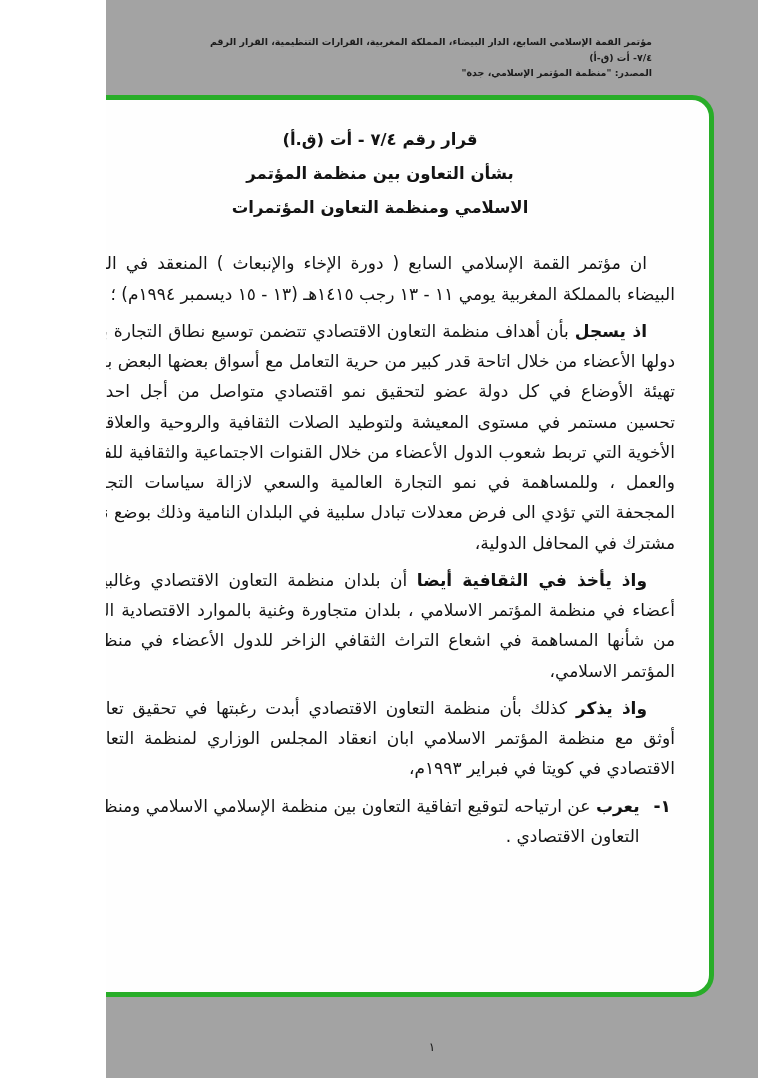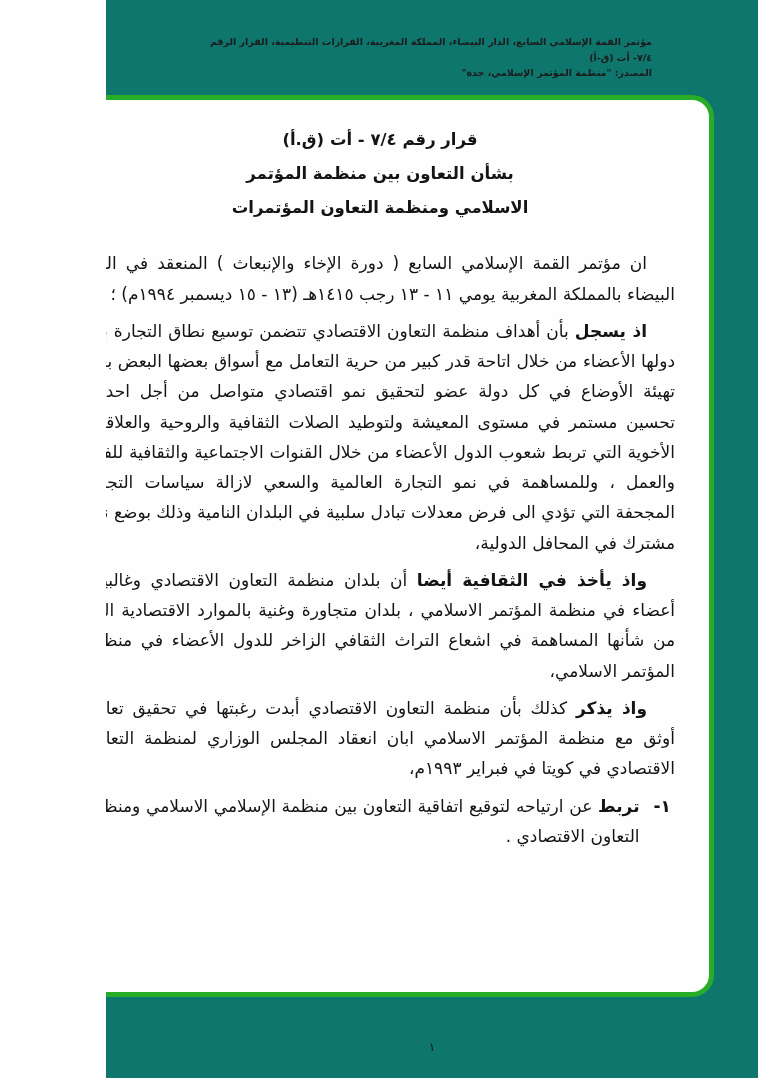--- a/index.html
+++ b/index.html
@@ -1,21 +1,21 @@
 <!DOCTYPE html>
 <html lang="ar" dir="rtl"><head>
 <meta charset="utf-8">
 <style>
   * { margin:0; padding:0; box-sizing:border-box; }
   html, body { background:#ffffff; }
   .page {
     position:relative;
     width:652px;
     height:1078px;
-    background:#0f766e;
+    background:#a3a3a3;
     font-family:"DejaVu Sans", sans-serif;
     direction:rtl;
     color:#141414;
     overflow:hidden;
   }
   .doc-header {
     position:absolute;
     top:34px;
     right:106px;
     left:88px;
@@ -110,21 +110,21 @@
 
       <p class="para"><span class="lead">اذ يسجل</span><span> بأن أهداف منظمة التعاون الاقتصادي تتضمن توسيع نطاق التجارة بين دولها الأعضاء من خلال اتاحة قدر كبير من حرية التعامل مع أسواق بعضها البعض بغية تهيئة الأوضاع في كل دولة عضو لتحقيق نمو اقتصادي متواصل من أجل احداث تحسين مستمر في مستوى المعيشة ولتوطيد الصلات الثقافية والروحية والعلاقات الأخوية التي تربط شعوب الدول الأعضاء من خلال القنوات الاجتماعية والثقافية للفكر والعمل ، وللمساهمة في نمو التجارة العالمية والسعي لازالة سياسات التجارة المجحفة التي تؤدي الى فرض معدلات تبادل سلبية في البلدان النامية وذلك بوضع نهج مشترك في المحافل الدولية،</span></p>
 
       <p class="para"><span class="lead">واذ يأخذ في الثقافية أيضا</span><span> أن بلدان منظمة التعاون الاقتصادي وغالبيتها أعضاء في منظمة المؤتمر الاسلامي ، بلدان متجاورة وغنية بالموارد الاقتصادية التي من شأنها المساهمة في اشعاع التراث الثقافي الزاخر للدول الأعضاء في منظمة المؤتمر الاسلامي،</span></p>
 
 
       <p class="para"><span class="lead">واذ يذكر</span><span> كذلك بأن منظمة التعاون الاقتصادي أبدت رغبتها في تحقيق تعاون أوثق مع منظمة المؤتمر الاسلامي ابان انعقاد المجلس الوزاري لمنظمة التعاون الاقتصادي في كويتا في فبراير ١٩٩٣م،</span></p>
 
       <div class="numbered-row">
         <span class="item-number">١-</span>
-        <p class="item-text"><span class="lead">تربط</span><span> عن ارتياحه لتوقيع اتفاقية التعاون بين منظمة الإسلامي الاسلامي ومنظمة التعاون الاقتصادي .</span></p>
+        <p class="item-text"><span class="lead">يعرب</span><span> عن ارتياحه لتوقيع اتفاقية التعاون بين منظمة الإسلامي الاسلامي ومنظمة التعاون الاقتصادي .</span></p>
       </div>
 
     </div>
   </div>
 
   <div class="page-number">١</div>
 
 </div>
 
 </body></html>

